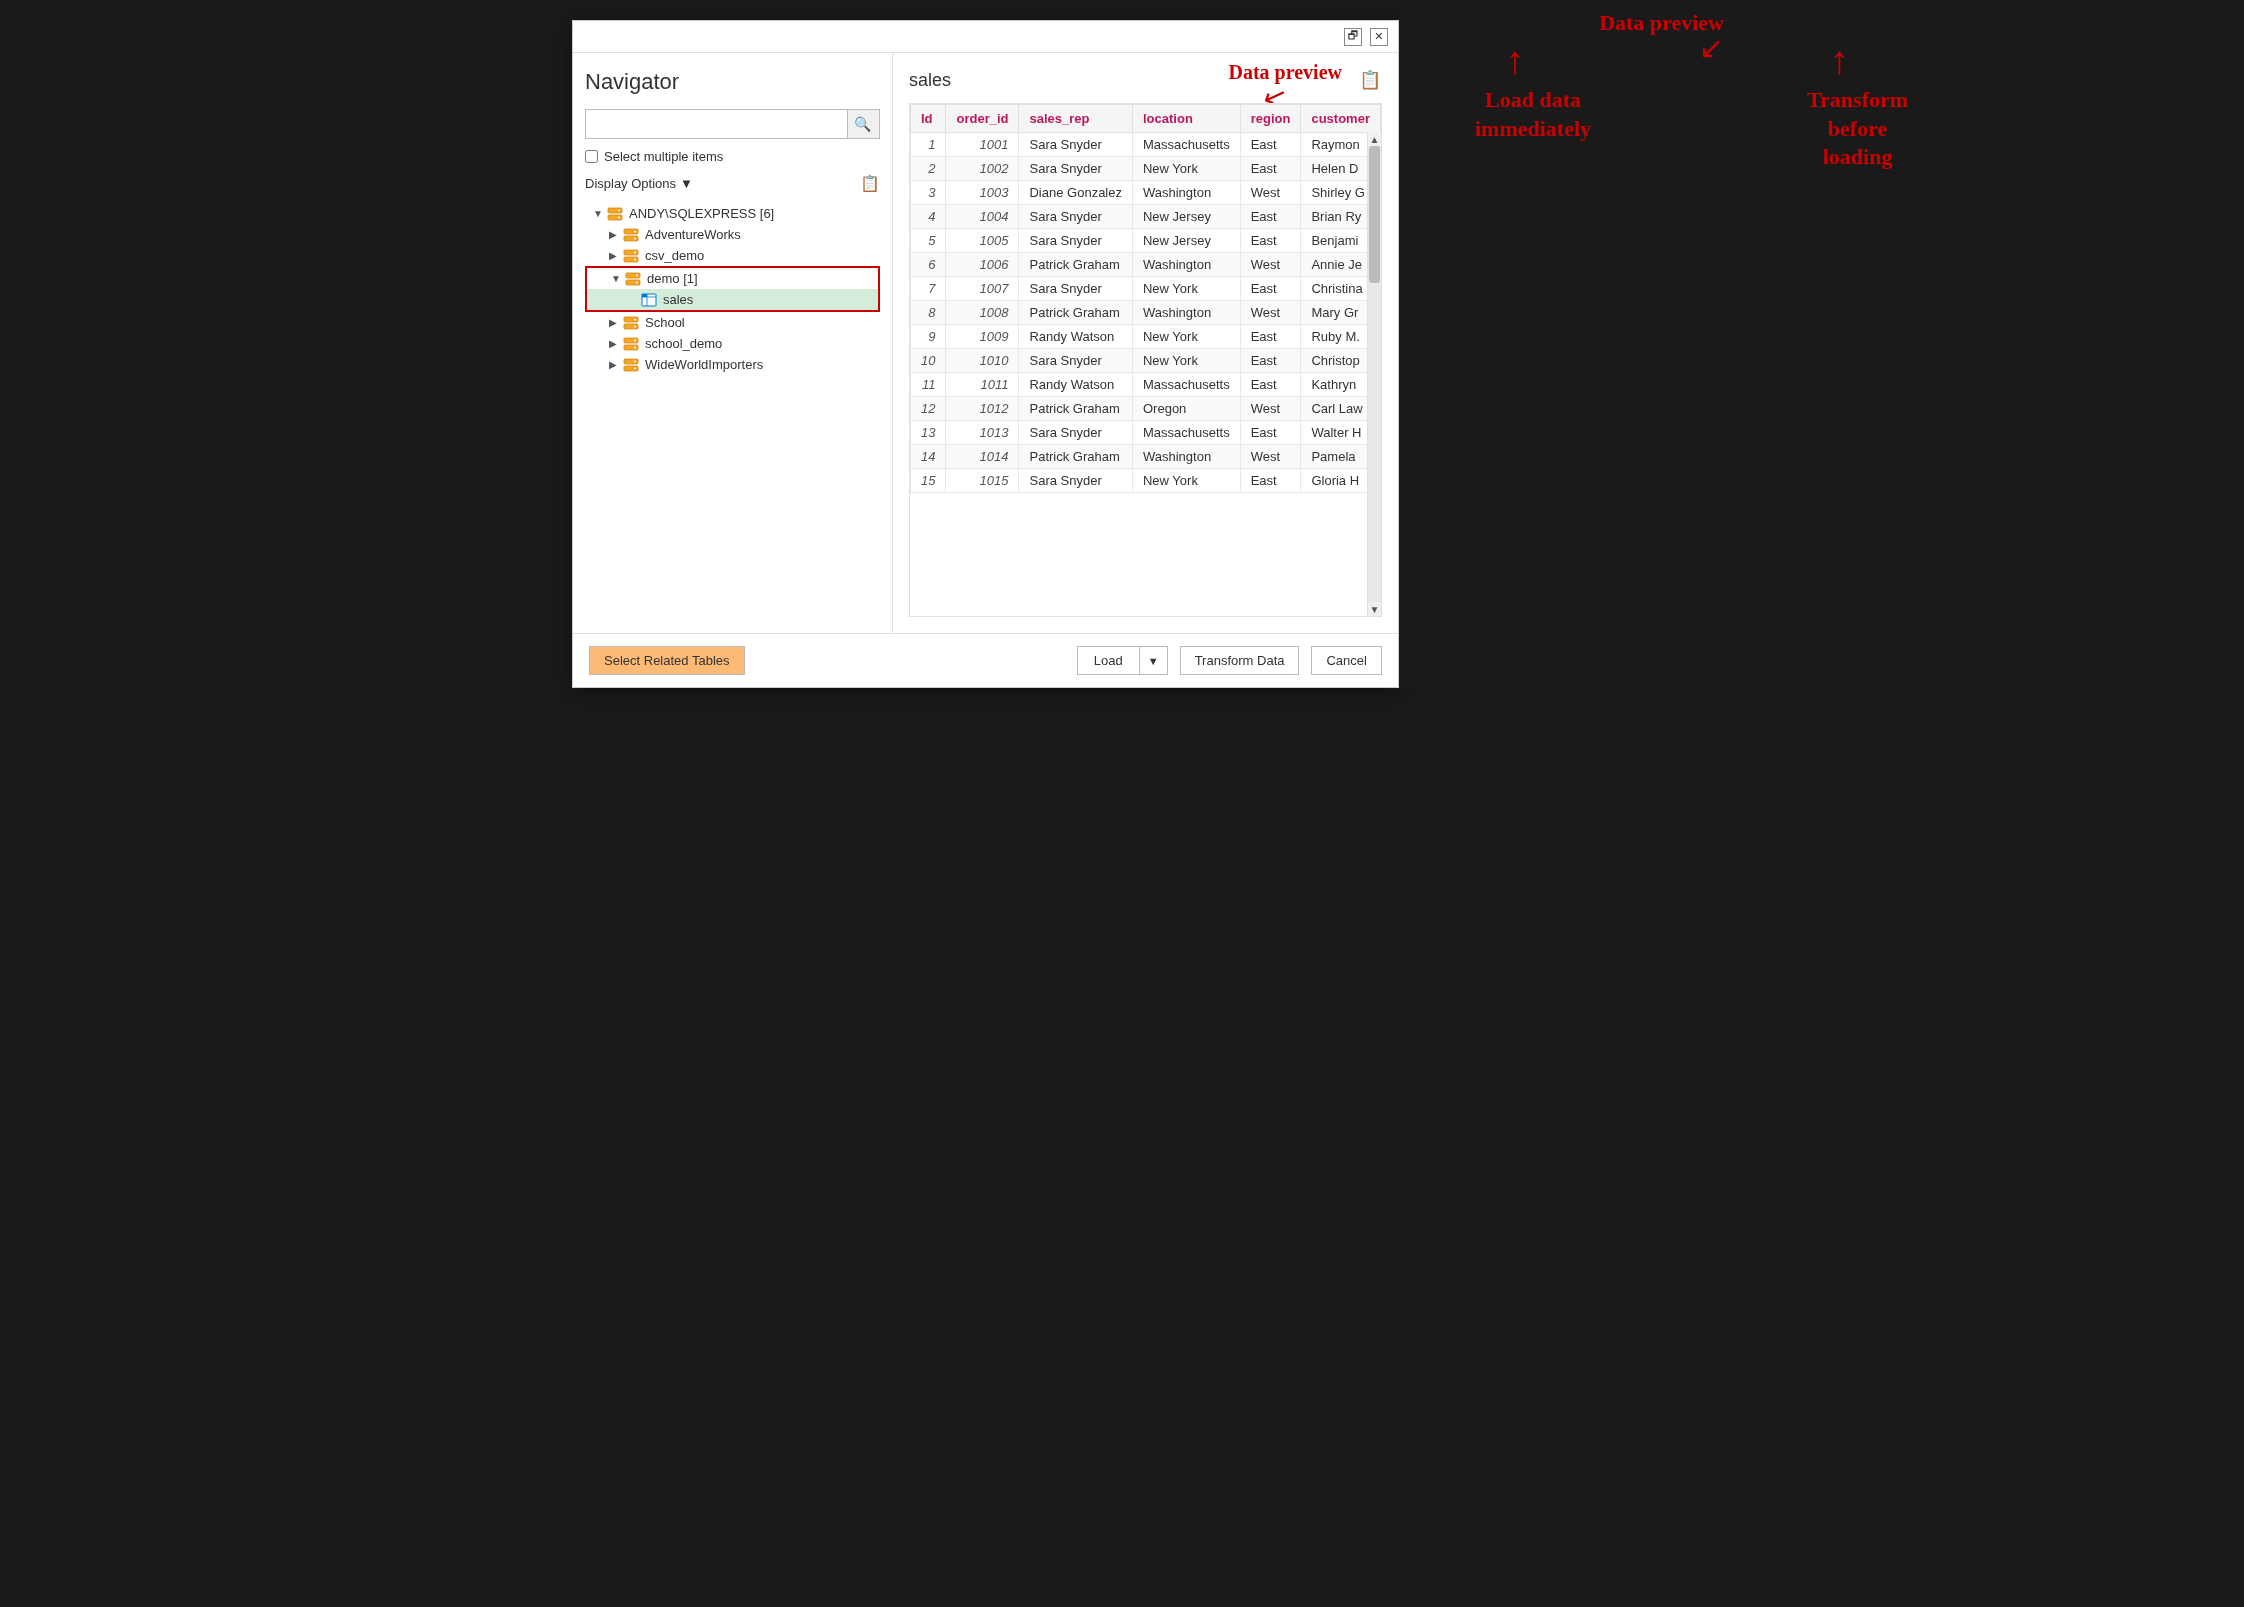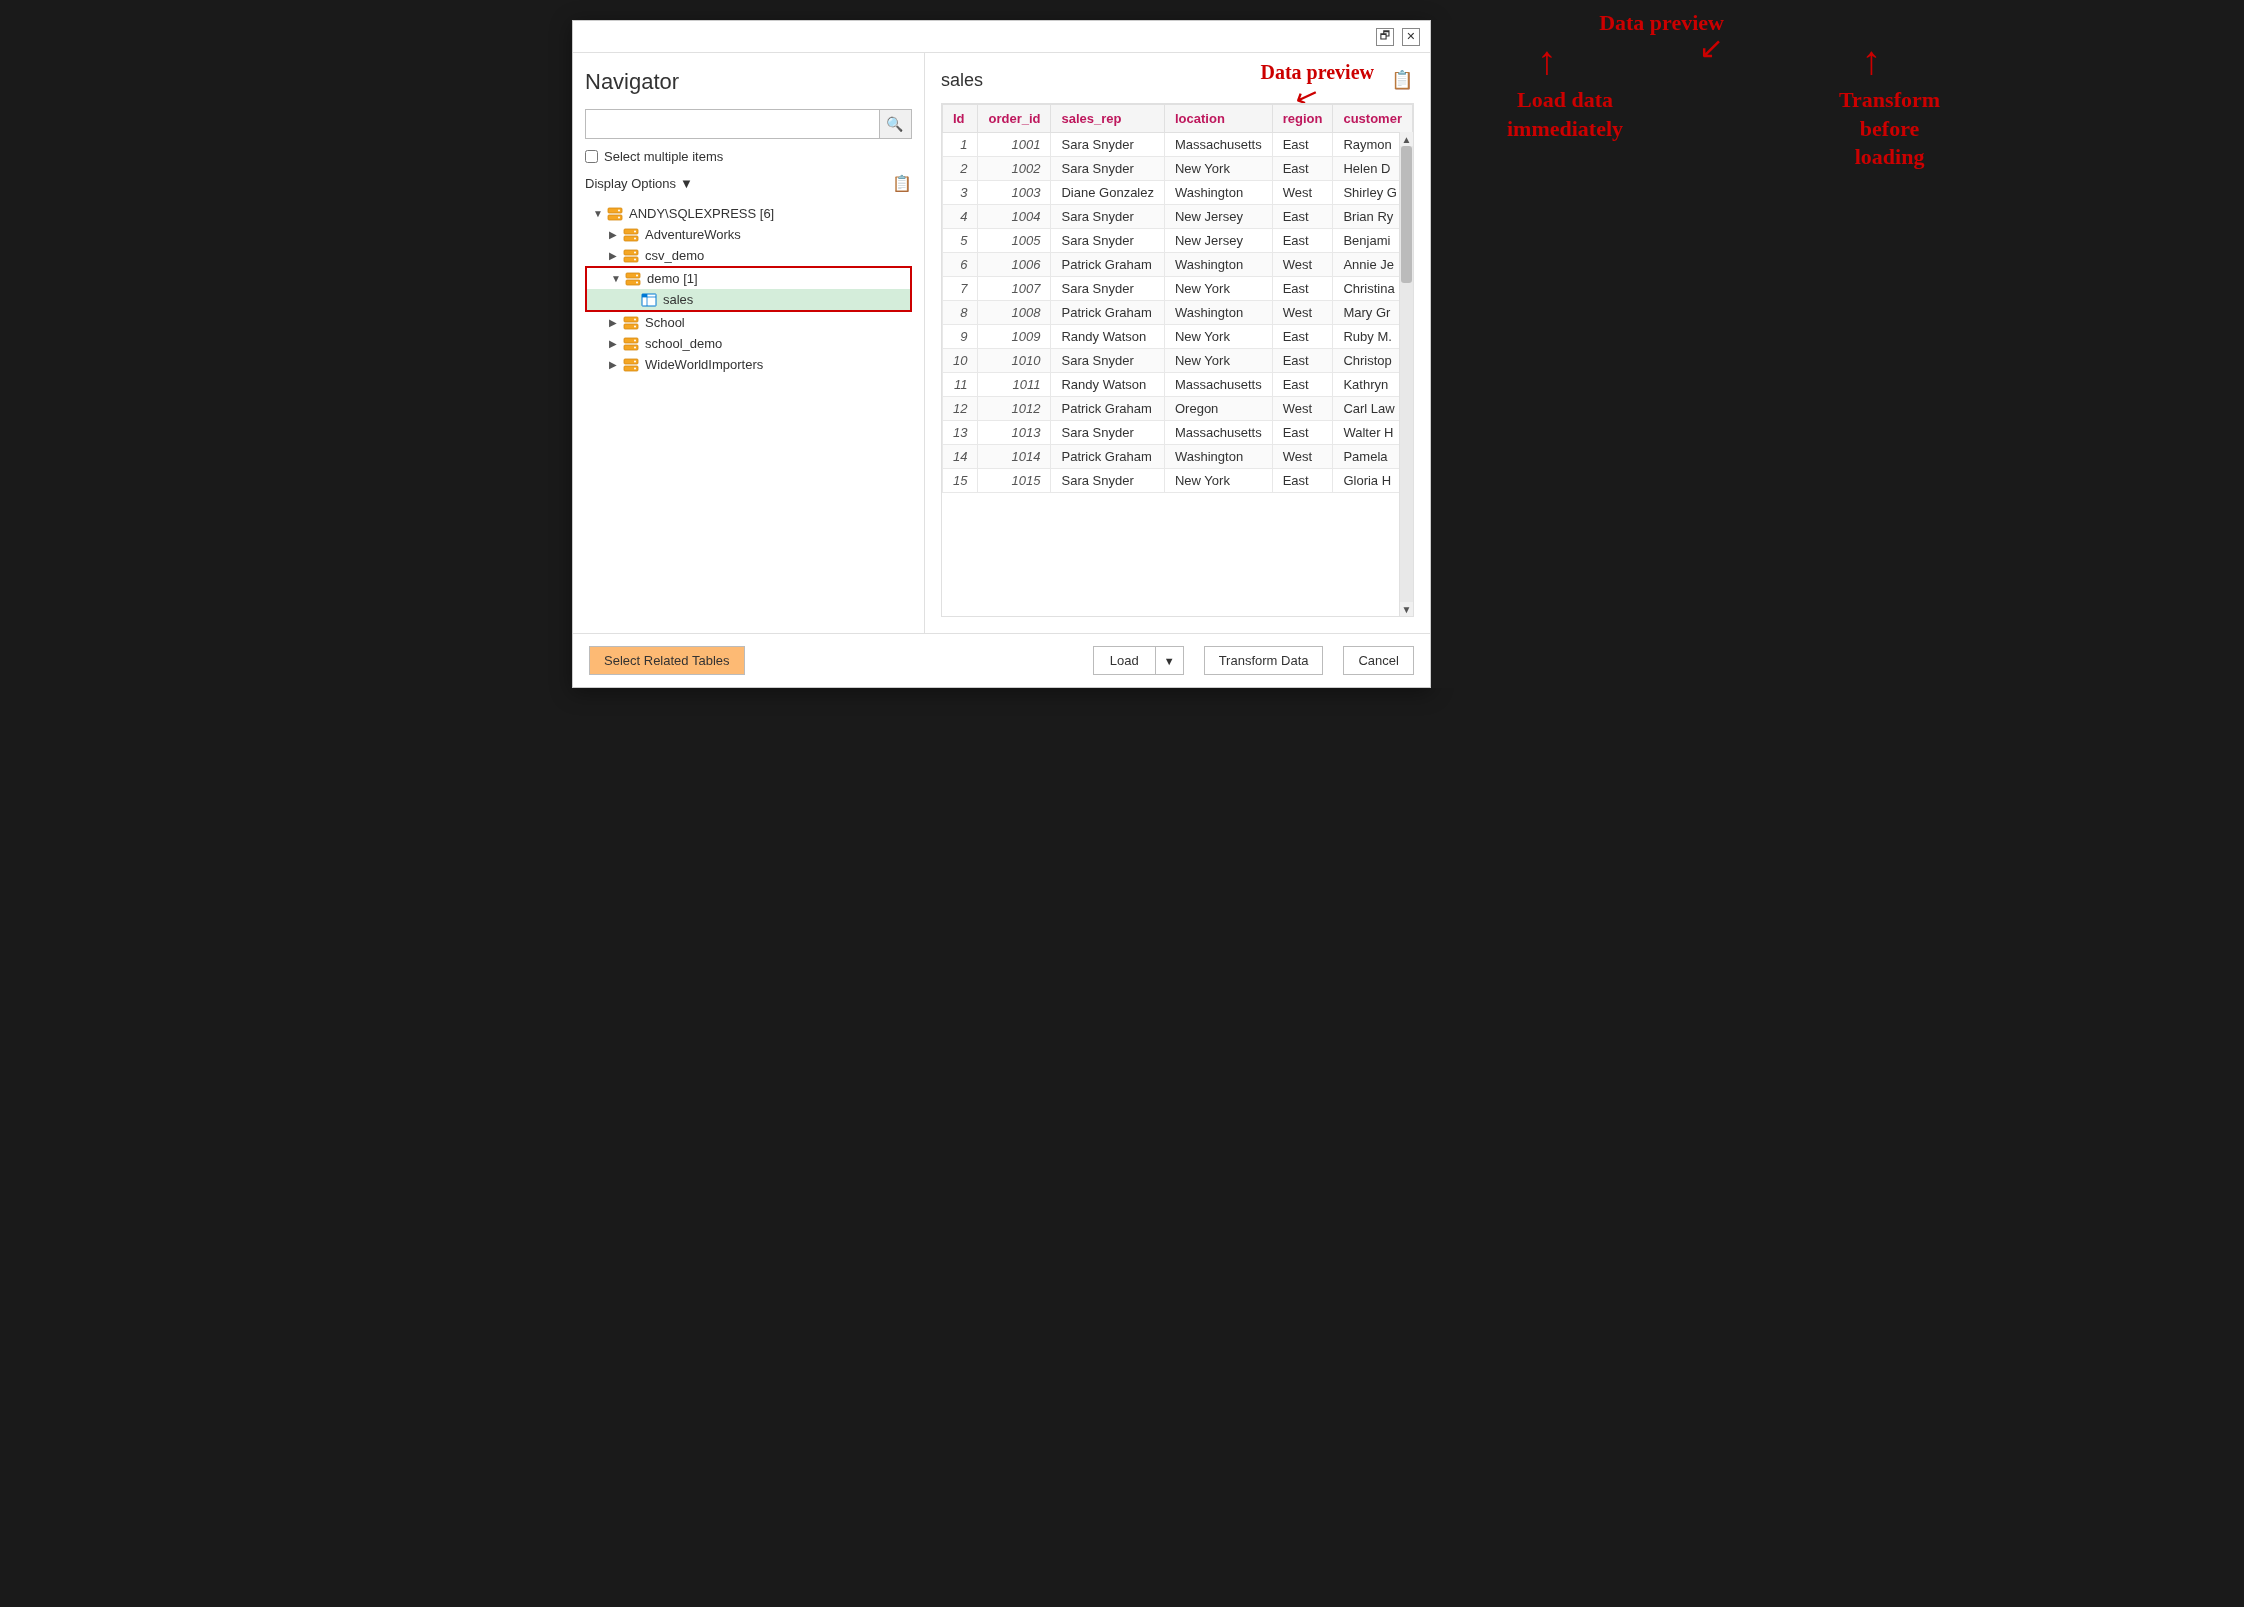--- a/index.html
+++ b/index.html
@@ -57,21 +57,21 @@
 
     
     .main-content {
       display: flex;
       flex: 1;
       min-height: 580px;
     }
 
     
     .left-panel {
-      width: 352px;
+      width: 320px;
       border-right: 1px solid #e0e0e0;
       display: flex;
       flex-direction: column;
       padding: 16px 12px;
       background: #fff;
     }
 
     .navigator-title {
       font-size: 22px;
       font-weight: 400;
@@ -278,21 +278,21 @@
       display: flex;
       align-items: center;
       justify-content: space-between;
       padding: 12px 16px;
       border-top: 1px solid #e0e0e0;
       background: #fff;
     }
     .footer-left {}
     .footer-right {
       display: flex;
-      gap: 20px;
+      gap: 12px;
     }
 
     .btn-select-related {
       border: 1px solid #bbb;
       background: #fdba74;
       padding: 6px 14px;
       font-size: 13px;
       color: #333;
       cursor: pointer;
     }

